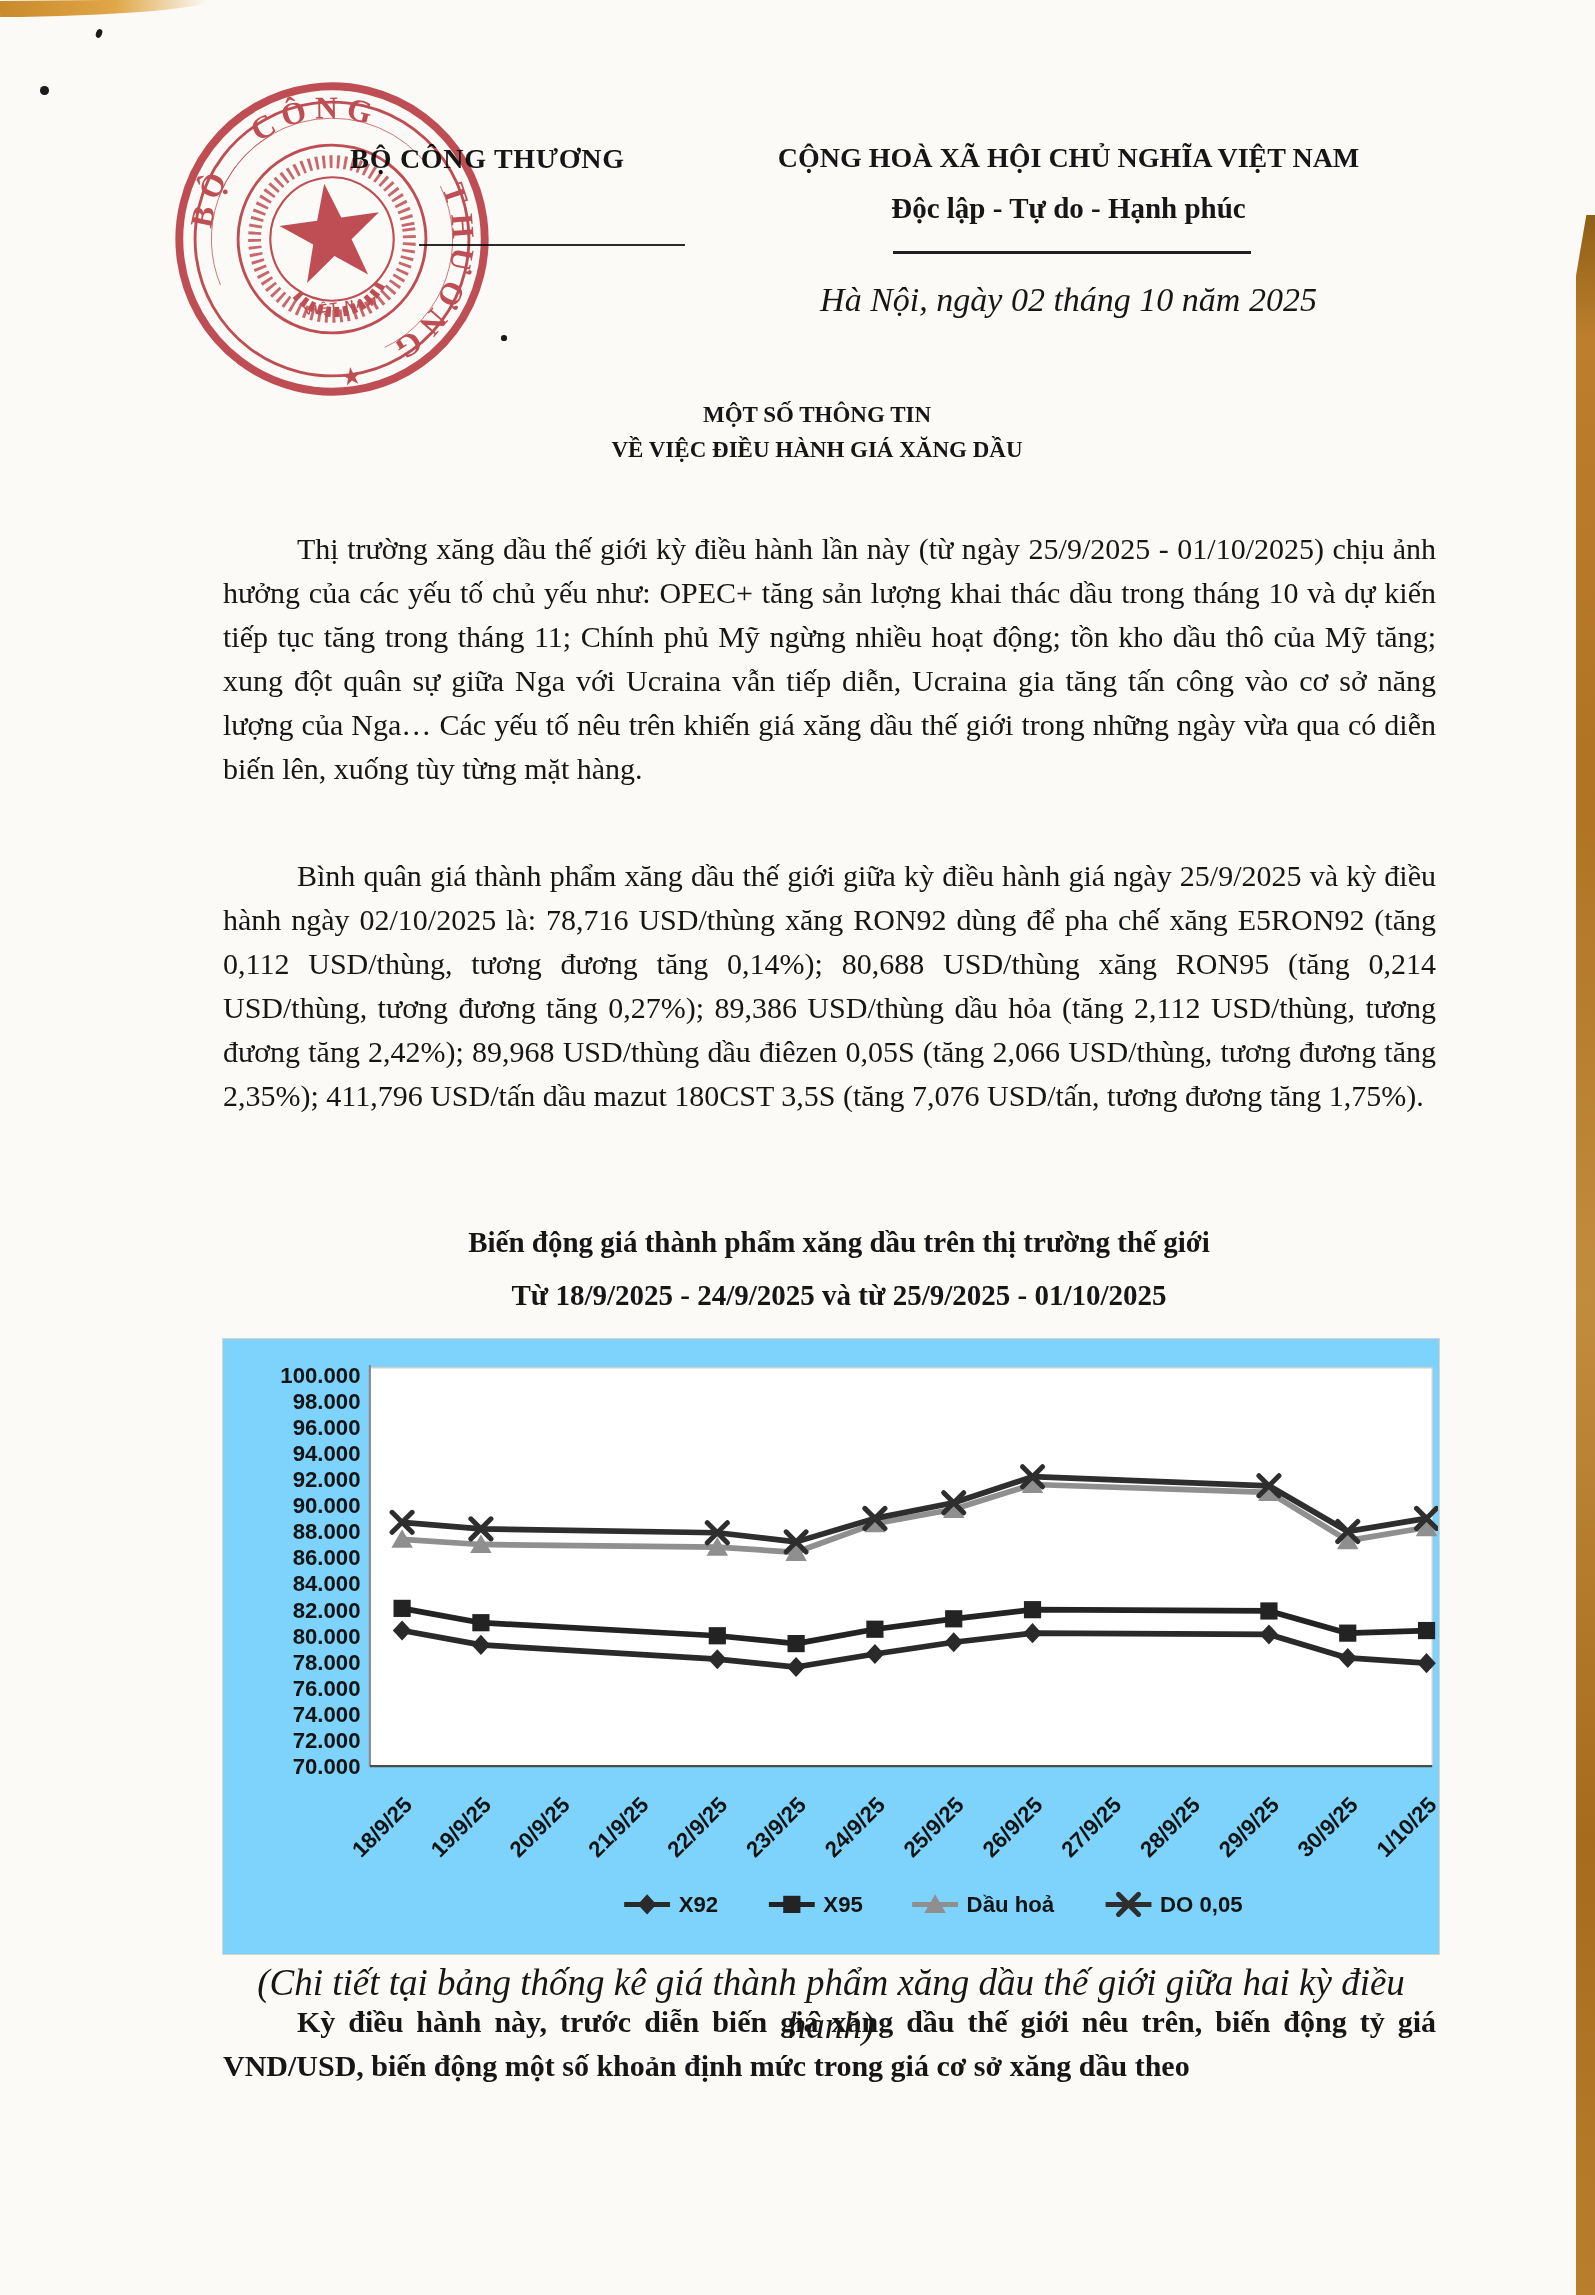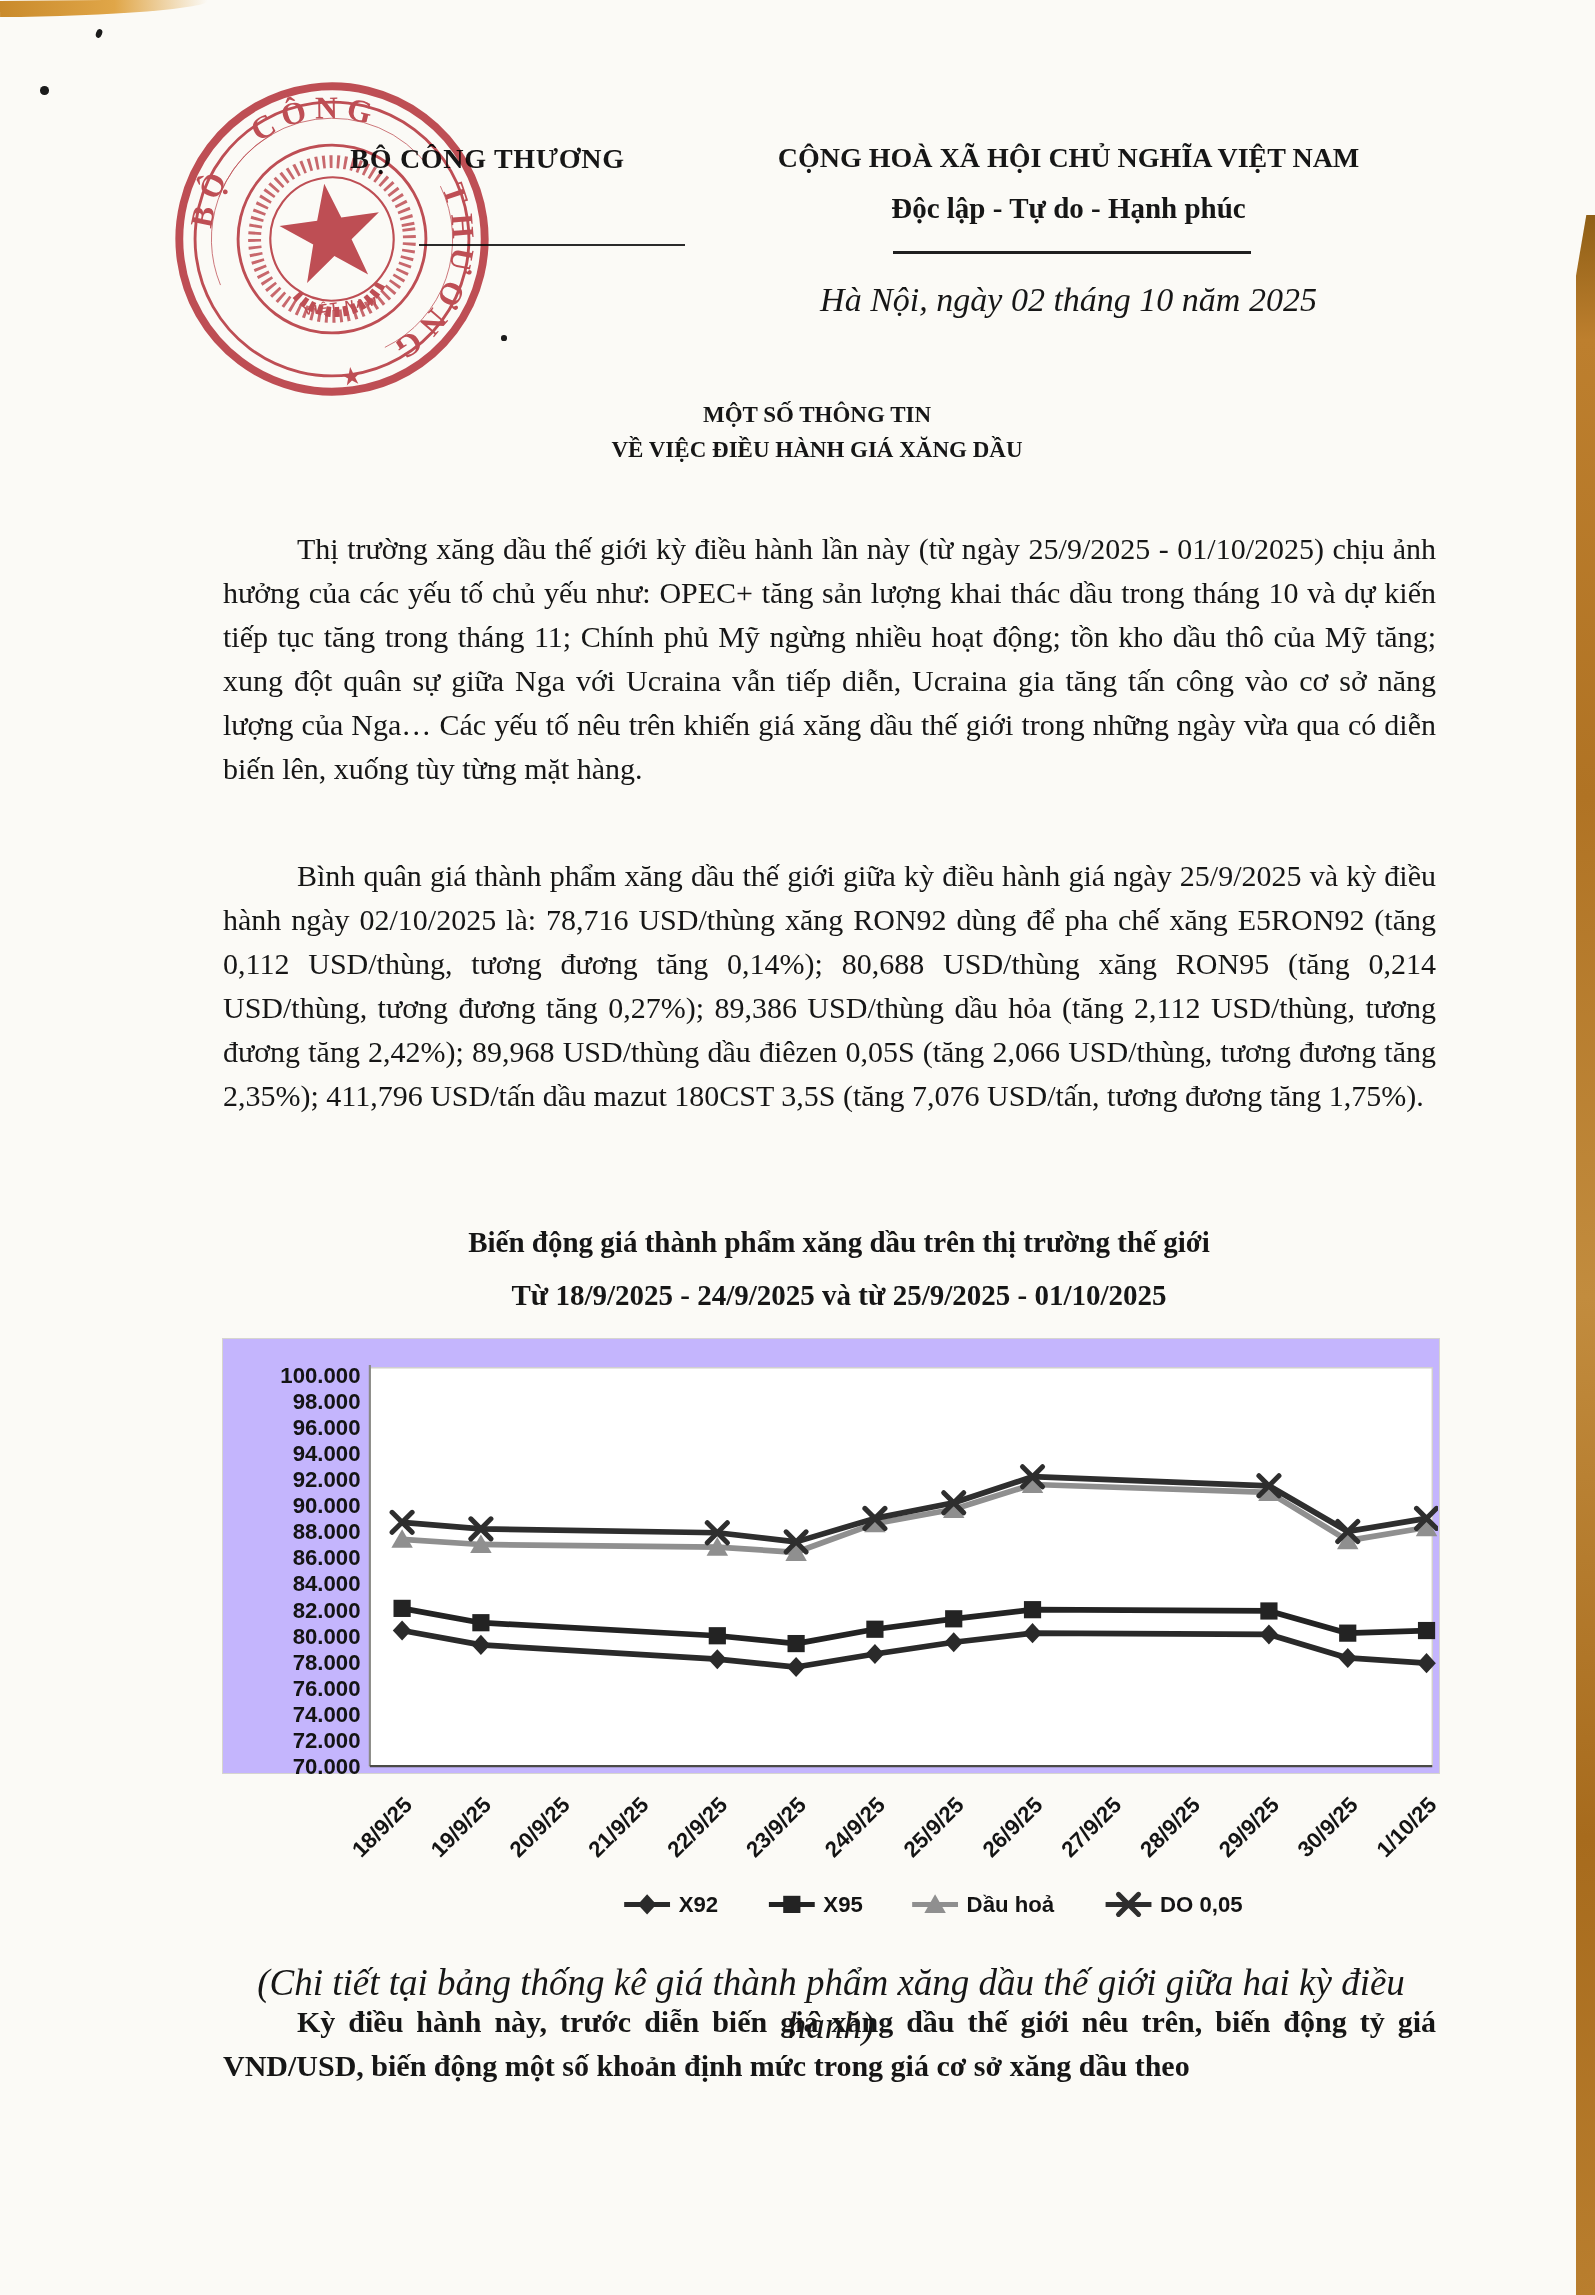--- a/index.html
+++ b/index.html
@@ -34,21 +34,21 @@
     font-size:23px;font-weight:700;line-height:1.52;}
   
   .body-par{left:223px;width:1213px;font-size:30px;line-height:44px;
     text-align:justify;text-indent:74px;margin:0;}
   #par-1{top:527px;}
   #par-2{top:854px;}
   .chart-heading{left:230px;width:1218px;text-align:center;font-size:29px;font-weight:700;}
   #chart-heading-1{top:1226px;}
   #chart-heading-2{top:1279px;}
   
-  #price-chart{left:222px;top:1338px;width:1218px;height:436px;background:#c4b5fd;
+  #price-chart{left:222px;top:1338px;width:1218px;height:617px;background:#7dd3fc;
     border:1.4px solid #d6d5cf;box-sizing:border-box;}
   .ytick{font:600 31px "Liberation Sans",sans-serif;fill:#141414;}
   .xtick{font:600 31px "Liberation Sans",sans-serif;fill:#141414;}
   .legend-label{font:600 31px "Liberation Sans",sans-serif;fill:#141414;}
   #chart-caption{left:215px;top:1961px;width:1232px;text-align:center;
     font-size:37px;font-style:italic;}
   #par-3{top:2000px;font-weight:bold;}
   
   .stamp-ring-text{font:700 44px "Liberation Serif",serif;letter-spacing:10px;}
   .stamp-center-text{font:700 17px "Liberation Sans",sans-serif;letter-spacing:3px;}

